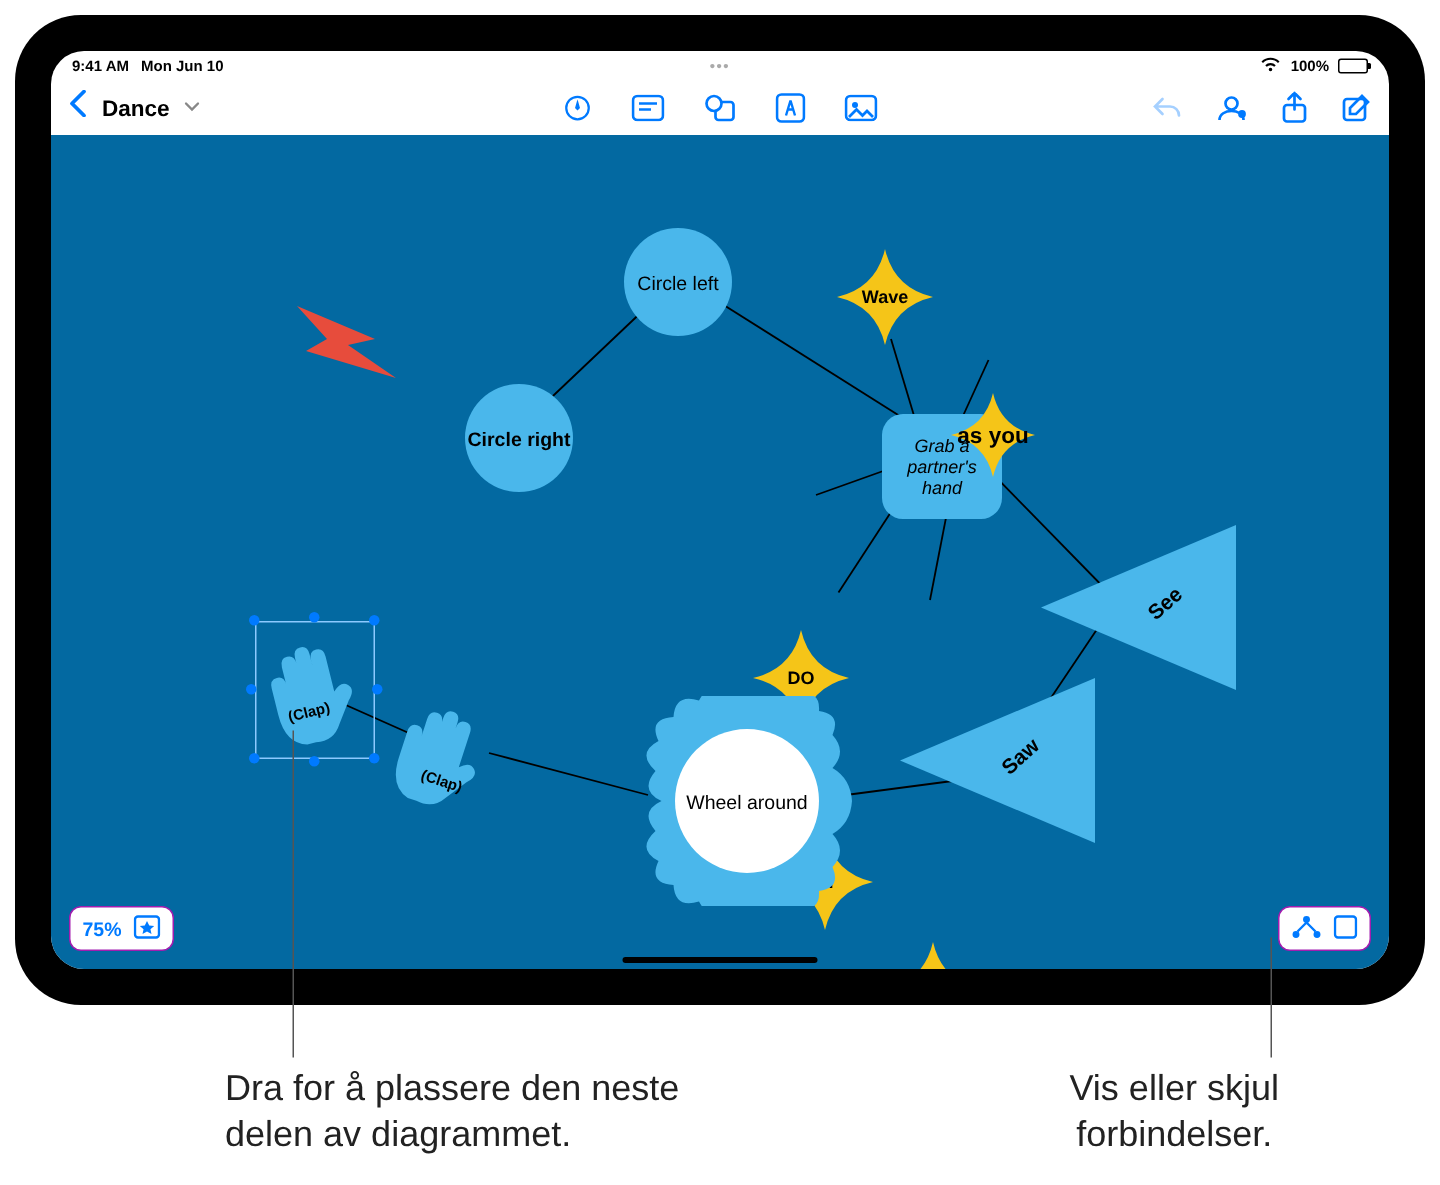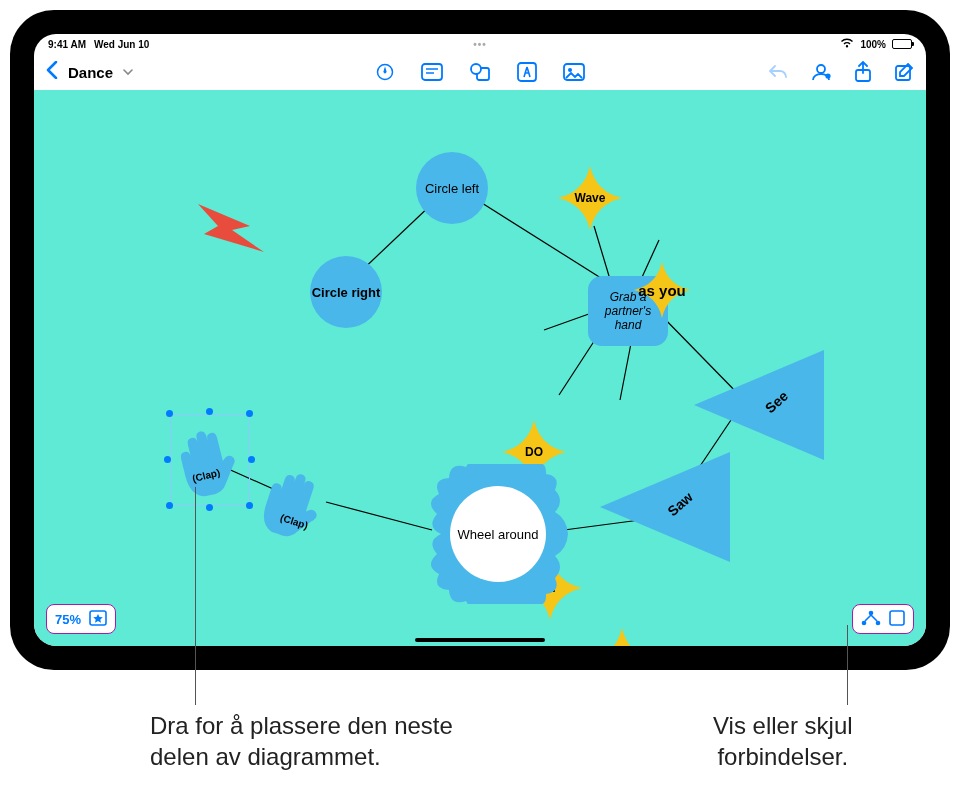--- a/index.html
+++ b/index.html
@@ -83,21 +83,21 @@
   .tb-right { margin-left:auto; display:flex; gap:22px; align-items:center; }
   .tb-icon { color:#007aff; display:flex; align-items:center; justify-content:center; cursor:pointer; }
   .doc-title { font-size:15px; font-weight:600; color:#000; }
   .chevron-back { color:#007aff; font-size:20px; cursor:pointer; margin-right:4px;}
   .doc-chev { color:#888; font-size:11px; margin-left:4px;}
 
   
   .canvas {
     position: absolute;
     top: 56px; left:0; right:0; bottom:0;
-    background:#5eead4;
+    background:#0369a1;
   }
 
   
   .zoom-pill, .tools-pill {
     position:absolute;
     bottom:12px;
     background:#fff;
     border:1px solid #a21caf;
     border-radius:8px;
     height:30px;
@@ -161,21 +161,21 @@
 </style>
 </head>
 <body>
 
 <div class="ipad-frame">
   <div class="screen">
 
     <div class="status-bar">
       <div class="status-left">
         <span>9:41 AM</span>
-        <span>Wed Jun 10</span>
+        <span>Mon Jun 10</span>
       </div>
       <div class="dots">•••</div>
       <div class="status-right">
         <span>
           <svg width="14" height="10" viewBox="0 0 14 10">
               <path d="M7 9.5a1.2 1.2 0 100-2.4 1.2 1.2 0 000 2.4zM3.5 5.5a5 5 0 017 0l-1 1a3.6 3.6 0 00-5 0zM1 3a8.5 8.5 0 0112 0l-1 1a7 7 0 00-10 0z" fill="#000"></path>
             </svg>
         </span>
         <span>100%</span>
         <span class="battery"><span class="battery-fill"></span></span>

